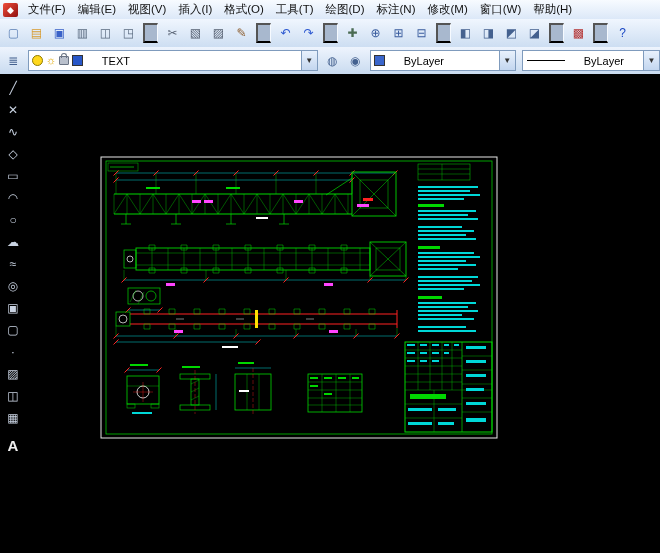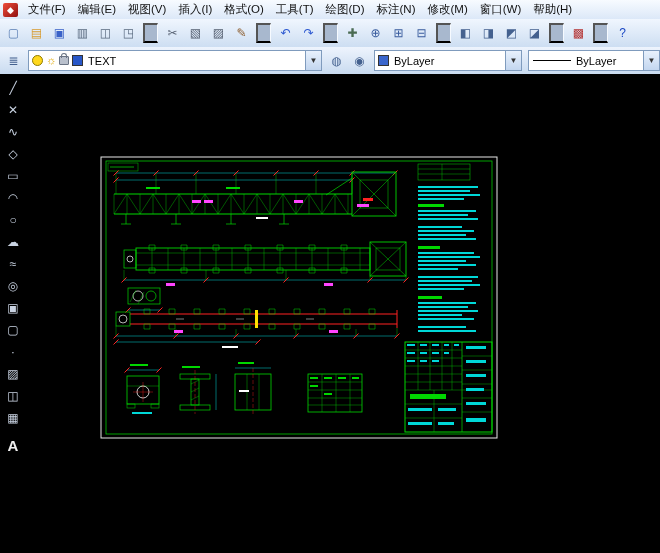--- a/index.html
+++ b/index.html
@@ -17,21 +17,21 @@
     background:linear-gradient(#f0f6fe,#cddef2);border-bottom:1px solid #b6c6dd;padding-left:2px;}
   #tb2{position:absolute;top:47px;left:0;right:0;height:27px;display:flex;align-items:center;
     background:linear-gradient(#eef4fd,#c9dbf0);border-bottom:1px solid #9fb2cc;padding-left:2px;}
   .tbtn{width:21px;height:21px;margin:0 1px;border:1px solid transparent;background:transparent;
     display:flex;align-items:center;justify-content:center;font-size:12px;padding:0;cursor:default;}
   .tbtn .g{line-height:1;}
   .sep{width:2px;height:20px;margin:0 3px;background:#a8b8ce;border-right:1px solid #f6faff;}
   
   .combo{height:19px;background:#fff;border:1px solid #7f9bbd;display:flex;align-items:center;
     font-size:11px;color:#000;margin:0 3px;}
-  .combo .val{padding:0 5px;white-space:nowrap;overflow:hidden;}
+  .combo .val{padding:0 19px;white-space:nowrap;overflow:hidden;}
   .combo .spacer{flex:1;}
   .combo .arrow{width:15px;height:100%;display:flex;align-items:center;justify-content:center;
     background:linear-gradient(#e8f1fc,#c3d6ef);border-left:1px solid #7f9bbd;font-size:8px;color:#333;}
   #layer-combo{width:292px;}
   #color-combo{width:146px;}
   #ltype-combo{flex:1;margin-right:0;}
   .mini{display:inline-flex;align-items:center;margin-left:3px;}
   .bulb{width:9px;height:9px;border-radius:50%;background:#ffd81c;border:1px solid #8f7a00;}
   .sun{color:#e0a800;font-size:11px;line-height:1;}
   .lock{width:8px;height:7px;background:#b9c0cc;border:1px solid #6a7484;border-radius:1px;position:relative;}

